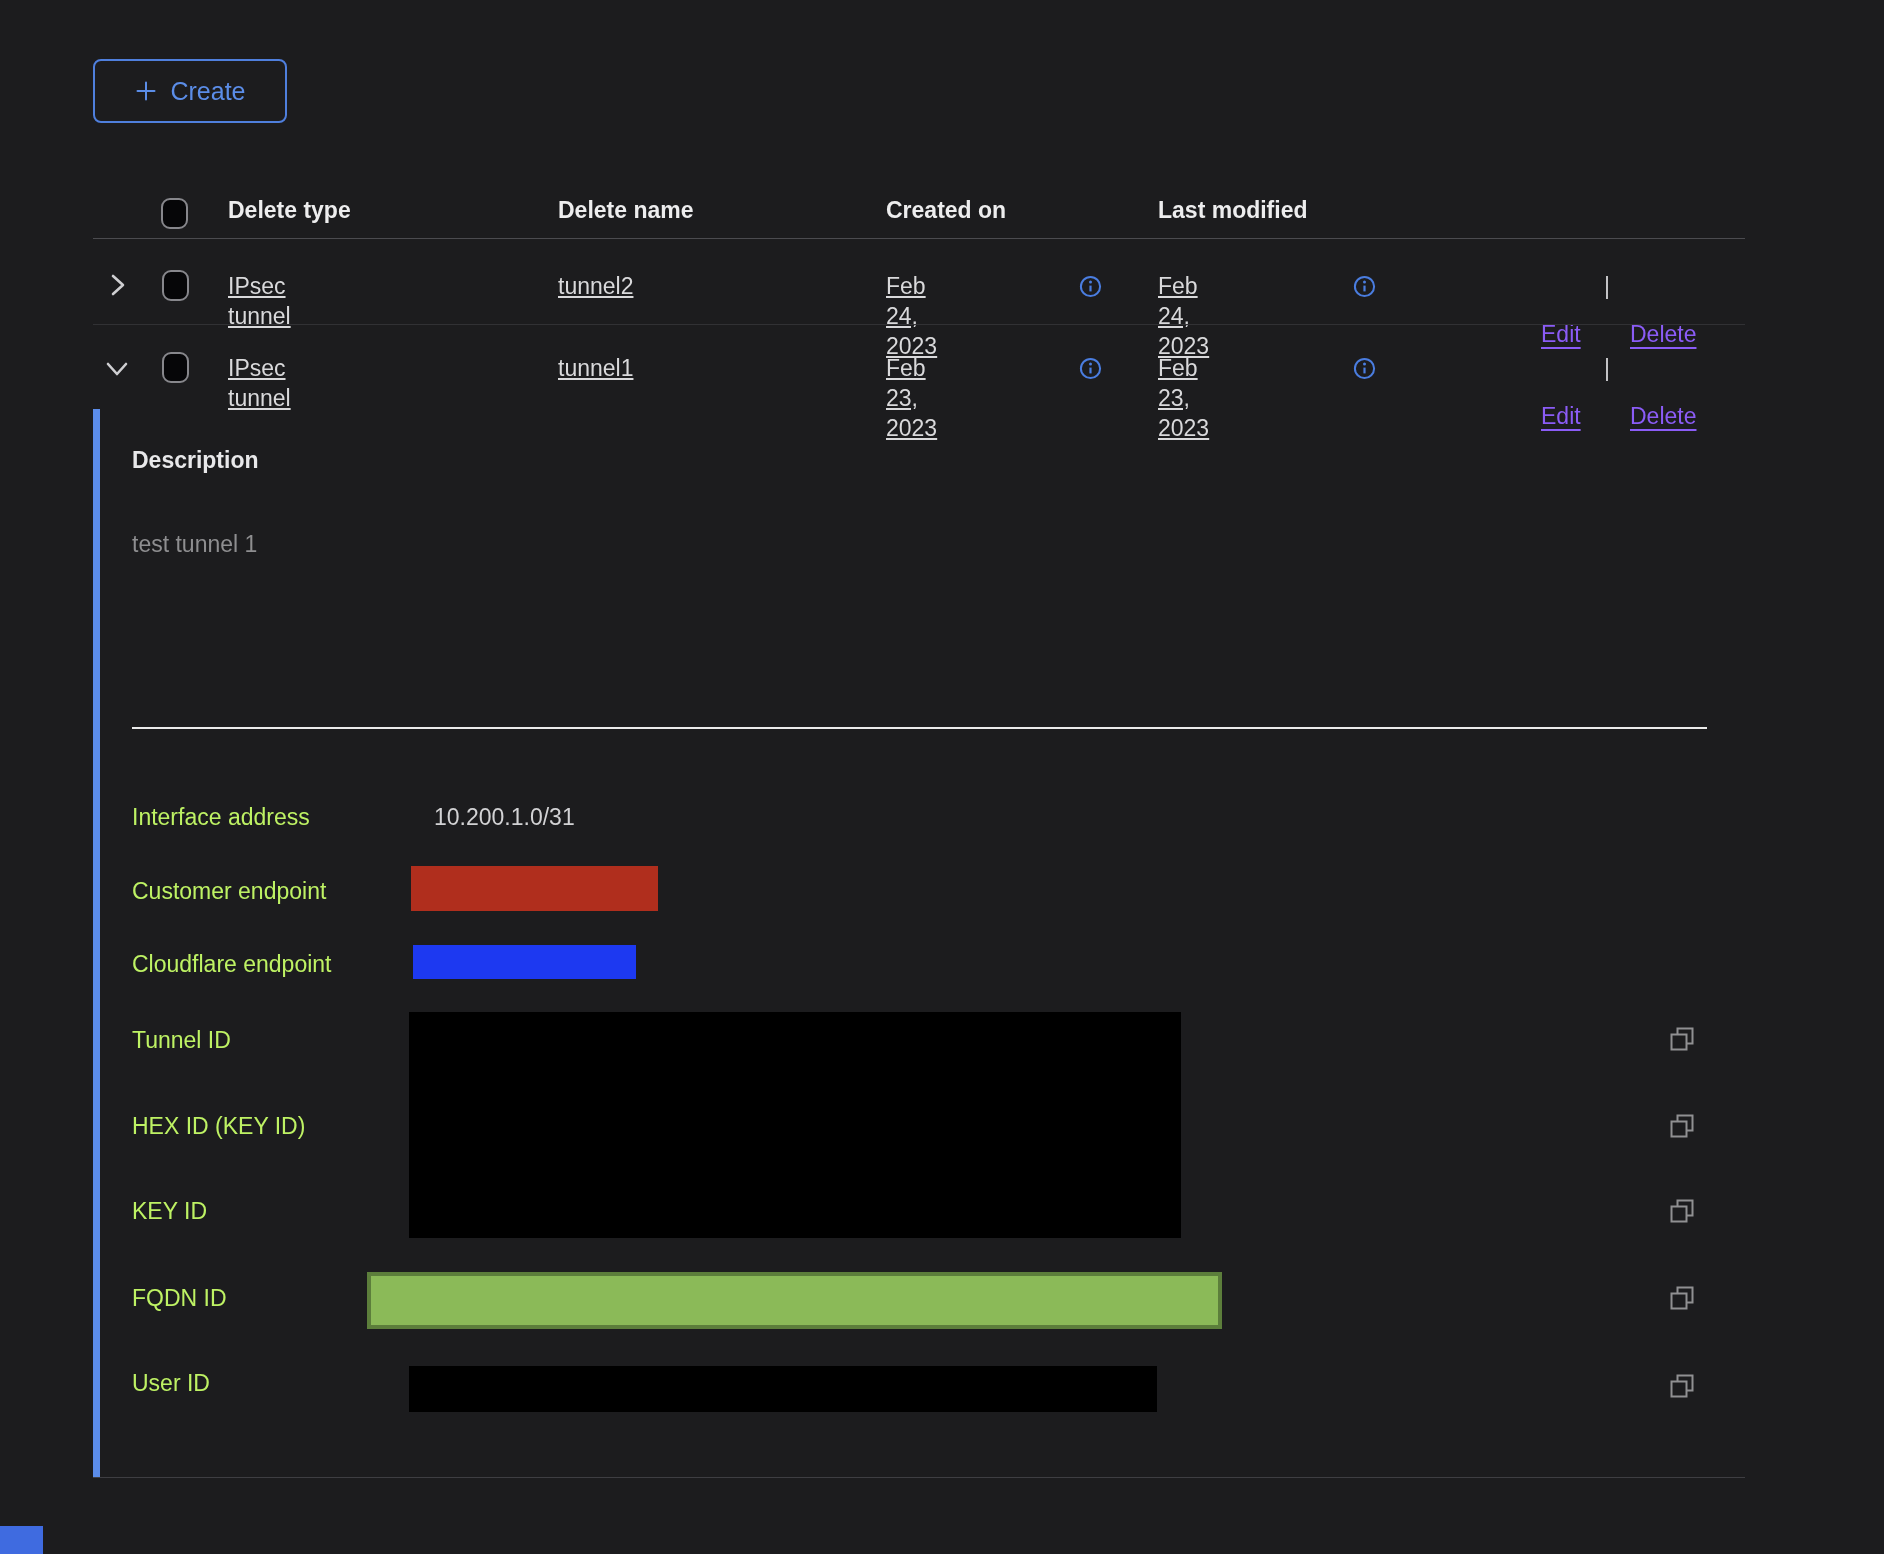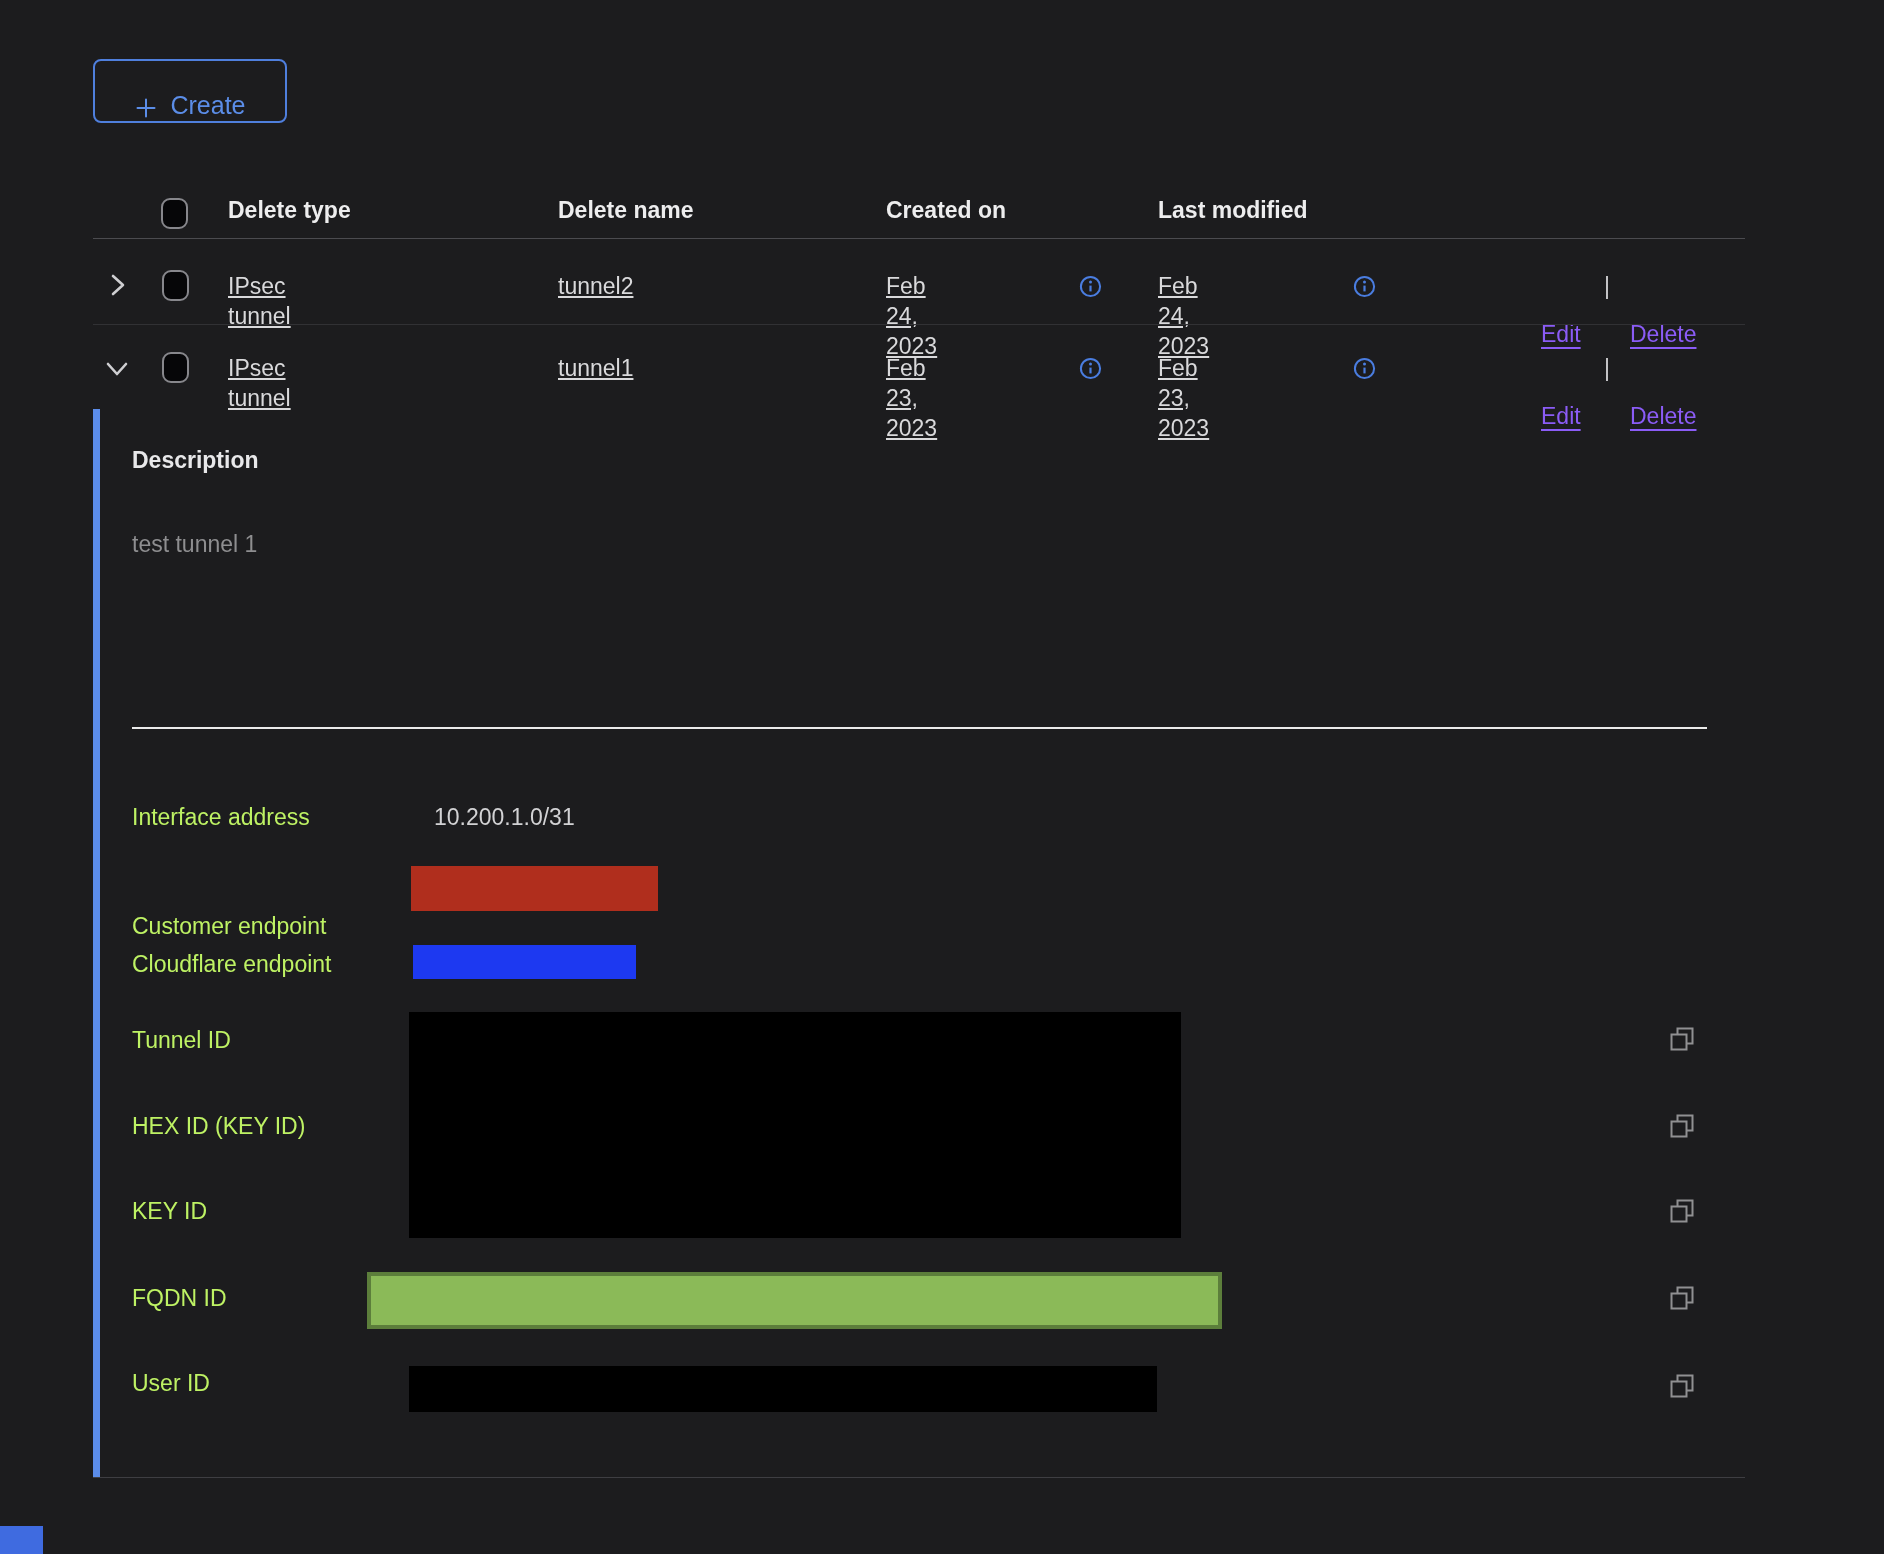--- a/index.html
+++ b/index.html
@@ -12,21 +12,21 @@
   .abs{position:absolute;}
   .hdr{font-size:23px;font-weight:700;color:#ededee;line-height:28px;}
   .cell{font-size:23px;color:#d9d9db;line-height:30px;text-decoration:underline;}
   .lbl{font-size:23px;color:#bef264;line-height:28px;}
   .val{font-size:23px;color:#d2d2d4;line-height:28px;}
   .muted{color:#8e8e90;}
   .link{font-size:23px;color:#8b5cf6;text-decoration:underline;text-underline-offset:5px;cursor:pointer;line-height:30px;margin-top:48px;}
   .pipe{font-size:23px;color:#cfcfd2;line-height:30px;}
   .checkbox{width:27px;height:31px;border:2px solid #87878c;border-radius:9px;background:#060608;box-sizing:border-box;cursor:pointer;}
   .btn-outline{
-    display:flex;align-items:flex-end;justify-content:center;gap:12px;
+    display:flex;align-items:center;justify-content:center;gap:12px;
     background:transparent;border:2px solid #4f7fdd;border-radius:8px;
     color:#5b8de8;cursor:pointer;box-sizing:border-box;
     font-family:"Liberation Sans", sans-serif;
   }
   .hline{background:#313134;height:1px;}
   .copybtn{background:transparent;border:none;padding:0;cursor:pointer;line-height:0;}
   .redact{box-sizing:border-box;}
 </style>
 </head>
 <body>
@@ -114,21 +114,21 @@
 
   <div class="lbl abs" style="left:132px;top:446px;font-weight:600;color:#e8e8ea;">Description</div>
   <div class="lbl abs muted" style="left:132px;top:530px;">test tunnel 1</div>
 
 
   <div class="abs" style="left:132px;top:727px;width:1575px;height:2px;background:#eaeaea;"></div>
 
   <div class="lbl abs" style="left:132px;top:803px;">Interface address</div>
   <div class="val abs" style="left:434px;top:803px;">10.200.1.0/31</div>
 
-  <div class="lbl abs" style="left:132px;top:912px;text-align:right;">Customer endpoint</div>
+  <div class="lbl abs" style="left:132px;top:877px;text-align:right;">Customer endpoint</div>
   <div class="redact abs" style="left:411px;top:866px;width:247px;height:45px;background:#b02e1d;"></div>
 
   <div class="lbl abs" style="left:132px;top:950px;">Cloudflare endpoint</div>
   <div class="redact abs" style="left:413px;top:945px;width:223px;height:34px;background:#1d39f1;"></div>
 
   <div class="lbl abs" style="left:132px;top:1026px;">Tunnel ID</div>
   <div class="redact abs" style="left:409px;top:1012px;width:772px;height:226px;background:#000000;"></div>
   <div class="lbl abs" style="left:132px;top:1112px;">HEX ID (KEY ID)</div>
   <div class="lbl abs" style="left:132px;top:1197px;">KEY ID</div>
 

